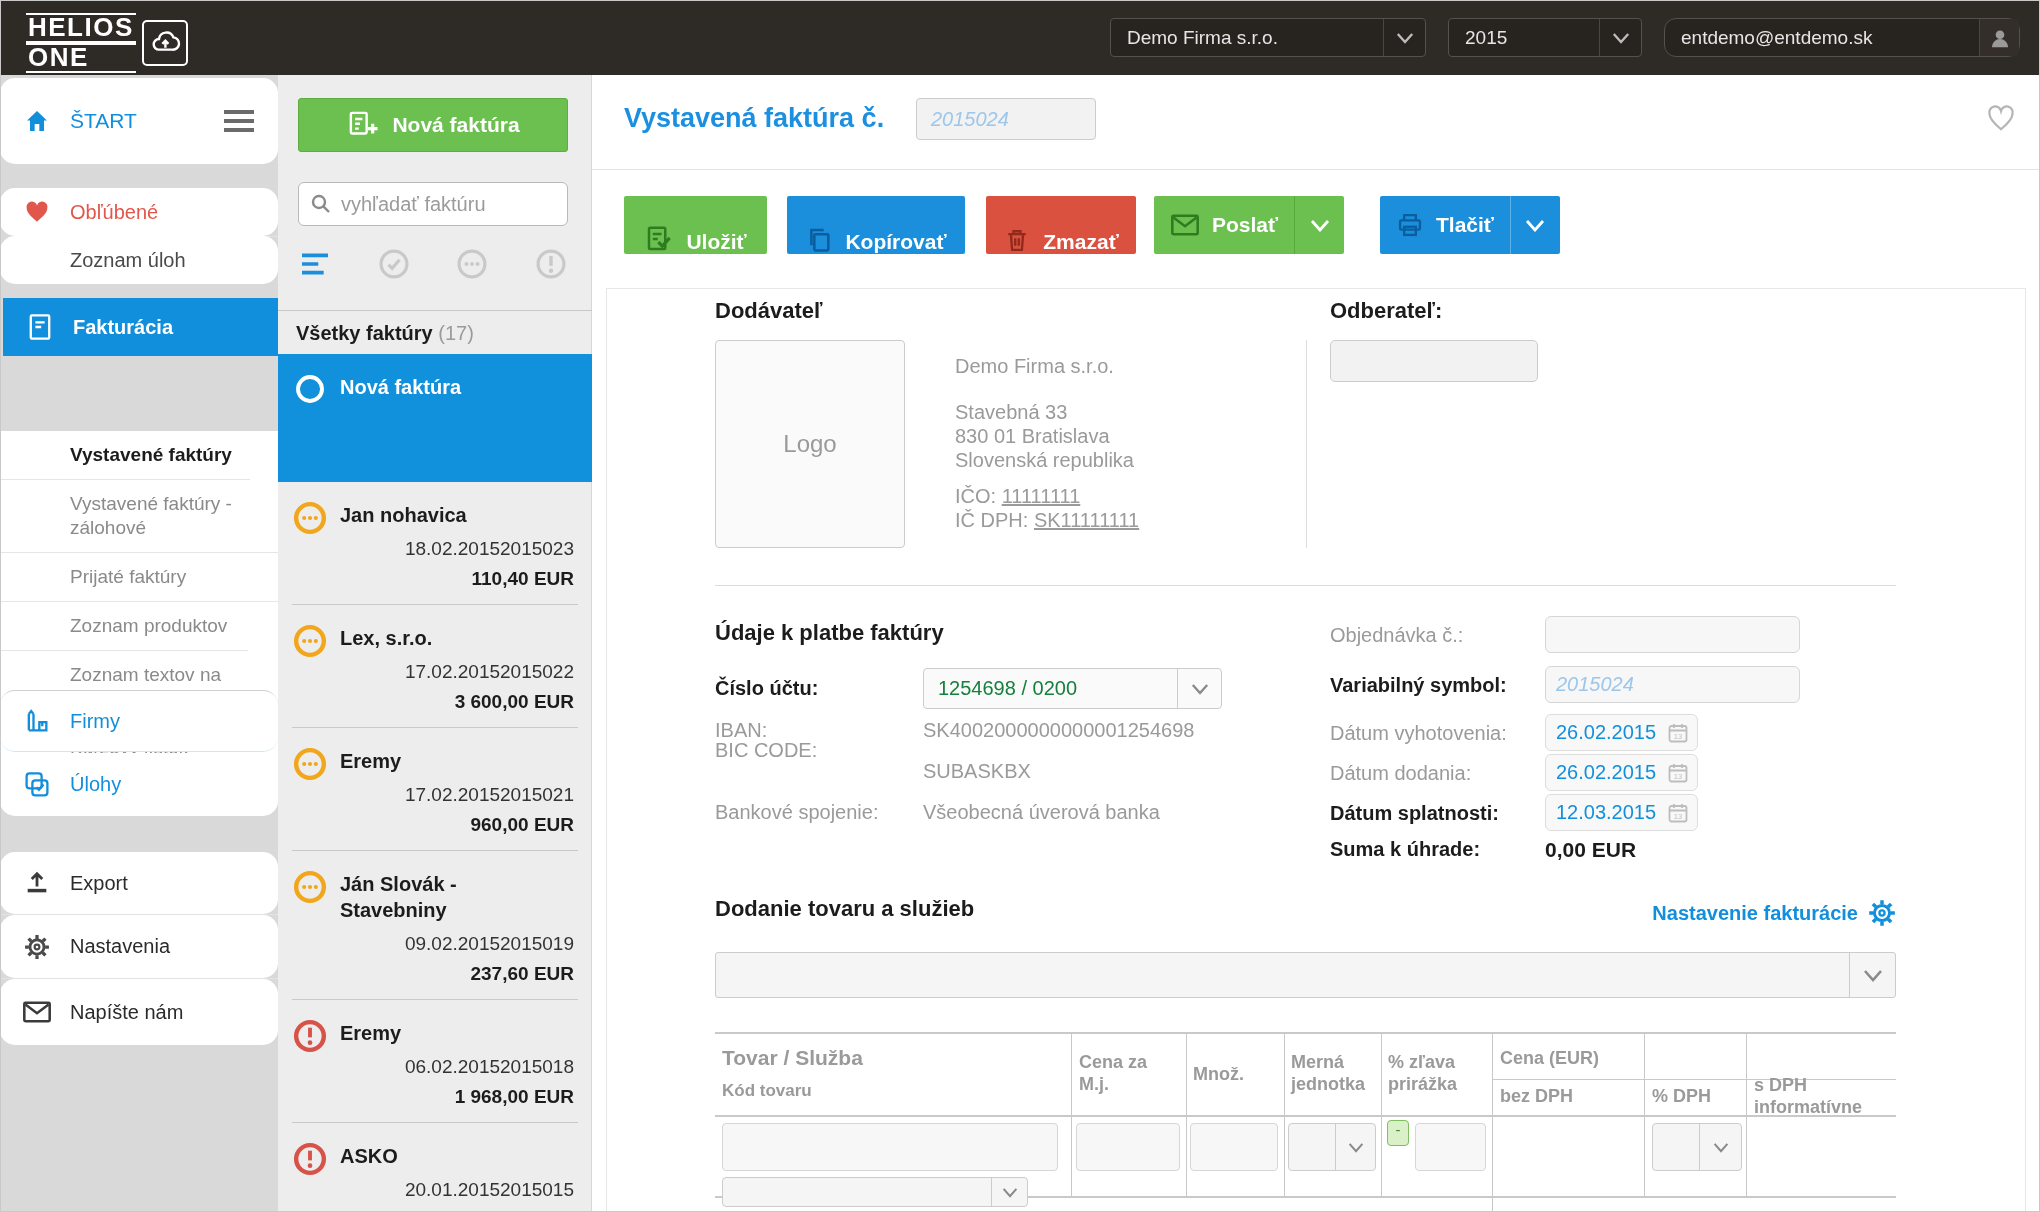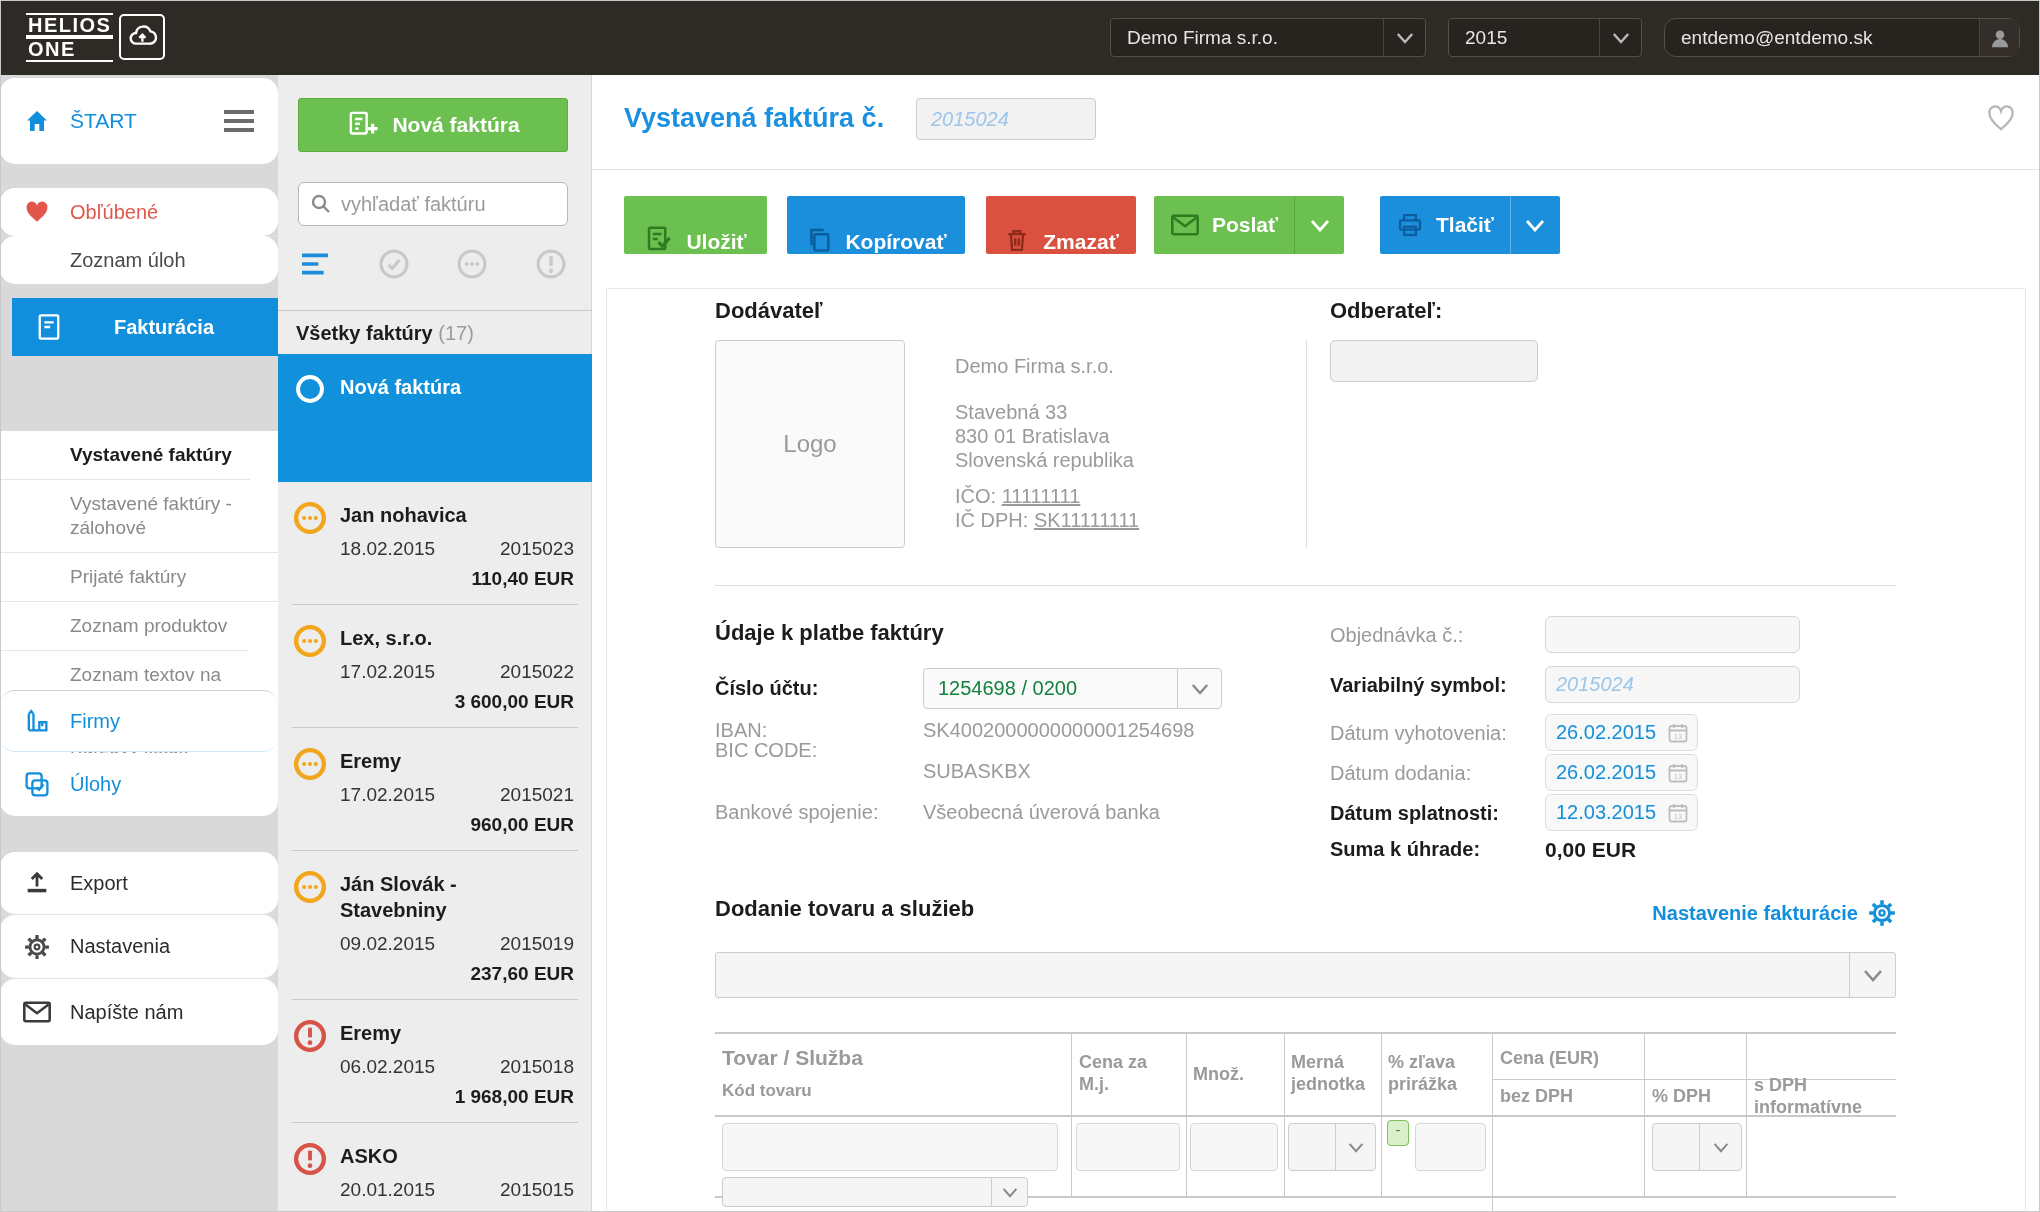--- a/index.html
+++ b/index.html
@@ -4,38 +4,38 @@
 <style>
   * { box-sizing: border-box; margin: 0; padding: 0; }
   html,body { background:#fff; }
   body { font-family: "Liberation Sans", sans-serif; }
   #app { position:relative; width:2040px; height:1212px; overflow:hidden; background:#fff; }
   .frame { position:absolute; inset:0; border:1px solid #c9c9c9; pointer-events:none; z-index:99; }
 
   
   .topbar { position:absolute; left:0; top:0; width:2040px; height:75px; background:#2E2A26; z-index:5; }
   .logo { position:absolute; left:26px; top:13px; display:flex; align-items:center; gap:6px; }
-  .logo-text { color:#fff; font-weight:bold; line-height:0.92; letter-spacing:1.5px; font-size:20px; }
+  .logo-text { color:#fff; font-weight:bold; line-height:0.92; letter-spacing:1.5px; font-size:26px; }
   .logo-text span { display:block; border:2px solid #fff; border-width:2px 0; padding:1px 2px; }
   .logo-cloud { width:46px; height:46px; border:2px solid #fff; border-radius:5px; display:flex; align-items:center; justify-content:center; }
   .tb-right { position:absolute; right:20px; top:18px; display:flex; gap:22px; align-items:center; }
   .tb-select { height:39px; background:#27231F; border:1px solid #55504a; border-radius:4px; color:#e6e6e6; font-size:19px; display:flex; align-items:center; justify-content:space-between; padding-left:16px; }
   .tb-select .chevbox { width:42px; height:100%; display:flex; align-items:center; justify-content:center; border-left:1px solid #4a453f; }
   .tb-user { width:356px; height:39px; background:#27231F; border:1px solid #55504a; border-radius:12px; color:#e6e6e6; font-size:19px; display:flex; align-items:center; justify-content:space-between; padding-left:16px; }
   .tb-avatar { width:40px; height:37px; border-left:1px solid #4a453f; display:flex; align-items:center; justify-content:center; background:#332e29; border-radius:0 4px 4px 0; }
 
   
   .sidebar { position:absolute; left:0; top:75px; width:278px; height:1137px; background:#D9D9D9; }
   .sb-row { position:absolute; left:0; width:278px; background:#fff; display:flex; align-items:center;border-radius:15px; }
   .sb-icon { position:absolute; left:22px; width:30px; height:30px; display:flex; align-items:center; justify-content:center; }
   .sb-label { margin-left:70px; font-size:20px; color:#2b2b2b; }
   .sb-label.blue { color:#128FDC; }
   .sb-label.red { color:#E2574C; }
   .sb-div { position:absolute; left:70px; right:0; height:1px; background:#e2e2e2; }
-  .sb-blue { position:absolute; left:12px; width:278px; background:#128FDC; display:flex; align-items:center;padding-left:32px; }
+  .sb-blue { position:absolute; left:3px; width:278px; background:#128FDC; display:flex; align-items:center; }
   .sb-blue .sb-label { color:#fff; font-weight:bold; }
   .sb-sub { position:absolute; left:0; top:356px; width:278px; background:#fff; }
   .sb-subitem { padding:12px 18px 12px 70px; font-size:19px; color:#8a8a8a; line-height:24px; border-top:1px solid #e6e6e6; }
   .sb-subitem:first-child { border-top:none; }
   .sb-subitem.active { color:#1c1c1c; font-weight:bold; }
   .hamb { position:absolute; right:24px; top:50%; transform:translateY(-50%); width:30px; height:22px; display:flex; flex-direction:column; justify-content:space-between; cursor:pointer; }
   .hamb i { display:block; height:4px; background:#6b6b6b; }
 
   
   .listpanel { position:absolute; left:278px; top:75px; width:314px; height:1137px; background:#EDEDED; border-right:1px solid #d7d7d7; }
@@ -48,21 +48,21 @@
   .lp-div { position:absolute; left:0; top:235px; width:314px; height:1px; background:#c9c9c9; }
   .lp-header { position:absolute; left:18px; top:247px; font-size:20px; color:#1c1c1c; font-weight:bold; }
   .lp-header .cnt { color:#9b9b9b; font-weight:normal; }
   .sel-item { position:absolute; left:0; top:279px; width:314px; height:128px; background:#1191DC; color:#fff; cursor:pointer; }
   .sel-item .circ { position:absolute; left:16px; top:19px; }
   .sel-item .lbl { position:absolute; left:62px; top:22px; font-size:20px; font-weight:bold; }
   .inv-items { position:absolute; left:0; top:407px; width:314px; bottom:0; overflow:hidden; }
   .inv-item { position:relative; padding:20px 18px 14px 62px; cursor:pointer; }
   .inv-item .stat { position:absolute; left:14px; top:18px; }
   .inv-name { font-size:20px; font-weight:bold; color:#1c1c1c; line-height:26px; }
-  .inv-meta { display:flex; justify-content:space-between; margin-top:9px; font-size:19px; color:#333; line-height:24px; }
+  .inv-meta { display:flex; justify-content:flex-end; margin-top:9px; font-size:19px; color:#333; line-height:24px; }
   .inv-amount { margin-top:6px; text-align:right; font-size:19px; font-weight:bold; color:#1c1c1c; line-height:24px; }
   .inv-item .idiv { position:absolute; left:14px; right:14px; bottom:0; height:1px; background:#c9c9c9; }
 
   
   .main { position:absolute; left:592px; top:75px; width:1448px; height:1137px; background:#fff; }
   .card { position:absolute; left:14px; top:213px; width:1420px; height:924px; border:1px solid #e7e7e7; border-bottom:none; pointer-events:none; }
   .title { position:absolute; left:32px; top:28px; font-size:27px; font-weight:bold; color:#1B8FE0; }
   .title-num { position:absolute; left:324px; top:23px; width:180px; height:42px; background:#f2f2f2; border:1px solid #ccc; border-radius:4px; font-style:italic; color:#9CC6EA; font-size:20px; padding-left:14px; font-family:"Liberation Sans",sans-serif; outline:none; }
   .fav { position:absolute; right:24px; top:29px; cursor:pointer; }
   .hr1 { position:absolute; left:0; top:94px; width:1448px; height:1px; background:#e3e3e3; }

